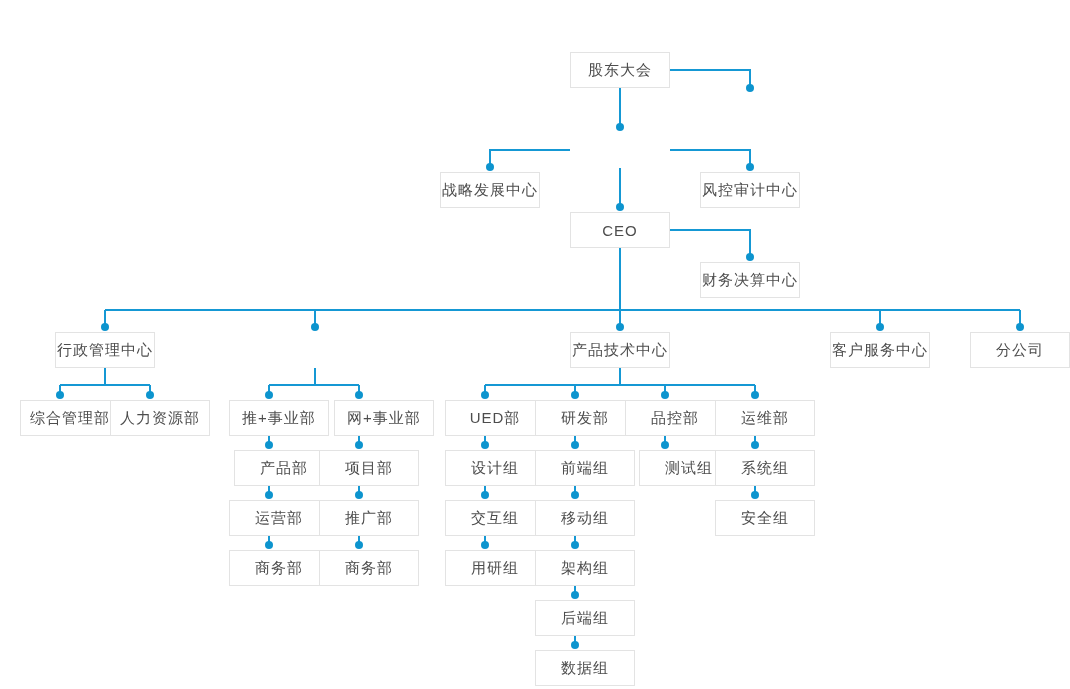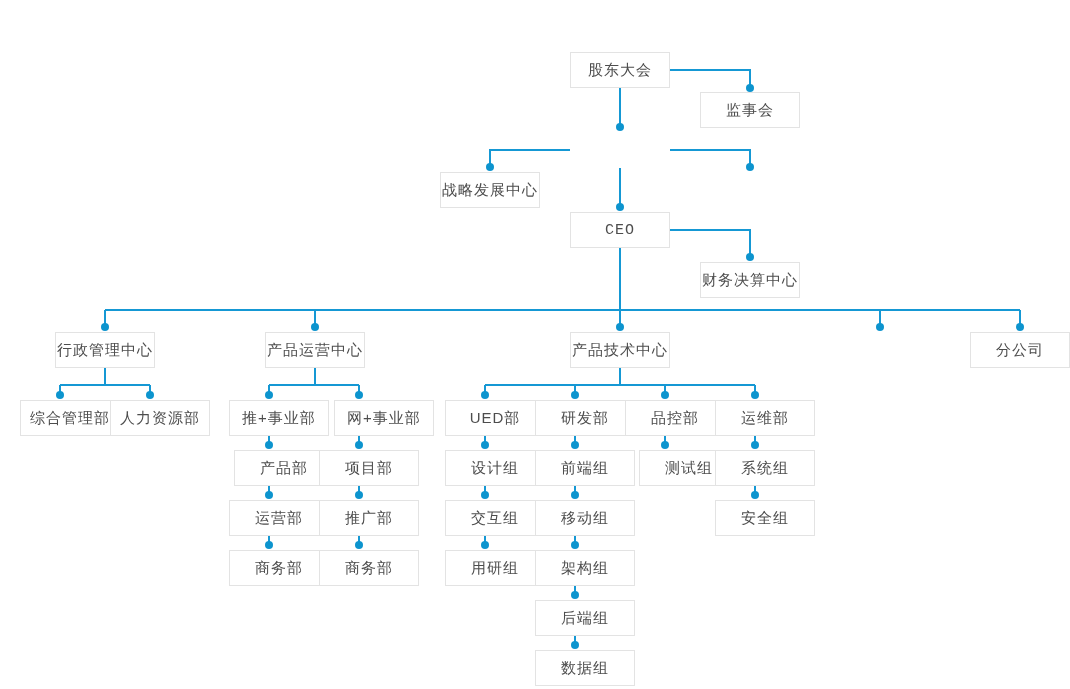--- a/index.html
+++ b/index.html
@@ -23,21 +23,21 @@
   .connector-dot{fill:var(--dot);stroke:none;}
   .node{
     position:absolute;
     height:36px;
     background:var(--box-background);
     border:1px solid var(--box-border);
     box-sizing:border-box;
     display:flex;align-items:center;justify-content:center;
     z-index:2;
   }
-  .w100{width:100px;font-family:Liberation Mono, monospace;}
+  .w100{width:100px;}
   .w80{width:100px;}
   .node .label{
     font-size:15px;
     color:var(--label-text);
     letter-spacing:1px;
     white-space:nowrap;
   }
 </style>
 </head>
 <body>
@@ -115,42 +115,42 @@
       <circle class="connector-dot" cx="575" cy="645" r="4"></circle>
       <circle class="connector-dot" cx="665" cy="445" r="4"></circle>
       <circle class="connector-dot" cx="755" cy="445" r="4"></circle>
       <circle class="connector-dot" cx="755" cy="495" r="4"></circle>
     </g>
   </svg>
 
   <div class="node w100" style="left:570px;top:52px">
       <span class="label">股东大会</span>
     </div>
-  <div class="node w100" style="left:700px;top:92px">
-      <span class="label">监事会</span>
-    </div>
   <div class="node w100" style="left:440px;top:172px">
       <span class="label">战略发展中心</span>
     </div>
+  <div class="node w100" style="left:700px;top:172px">
+      <span class="label">风控审计中心</span>
+    </div>
   <div class="node w100" style="left:570px;top:212px">
       <span class="label">CEO</span>
     </div>
   <div class="node w100" style="left:55px;top:332px">
       <span class="label">行政管理中心</span>
     </div>
 
   <div class="node w100" style="left:700px;top:262px">
       <span class="label">财务决算中心</span>
     </div>
-  <div class="node w100" style="left:265px;top:332px">
-      <span class="label">产品运营中心</span>
-    </div>
   <div class="node w100" style="left:570px;top:332px">
       <span class="label">产品技术中心</span>
     </div>
+  <div class="node w100" style="left:830px;top:332px">
+      <span class="label">客户服务中心</span>
+    </div>
   <div class="node w100" style="left:970px;top:332px">
       <span class="label">分公司</span>
     </div>
 
   <div class="node w80" style="left:20px;top:400px">
       <span class="label">综合管理部</span>
     </div>
   <div class="node w80" style="left:110px;top:400px">
       <span class="label">人力资源部</span>
     </div>

